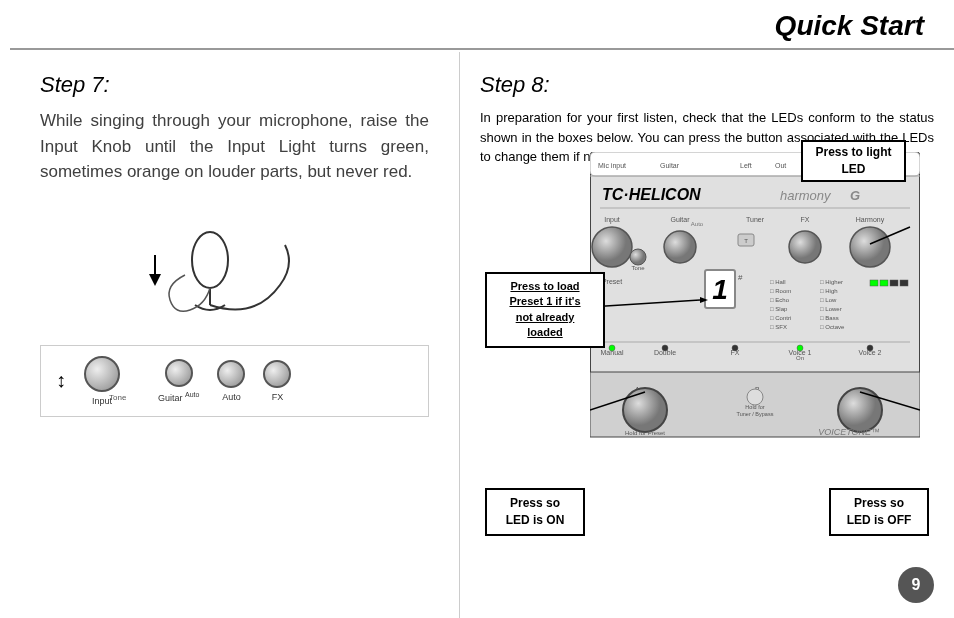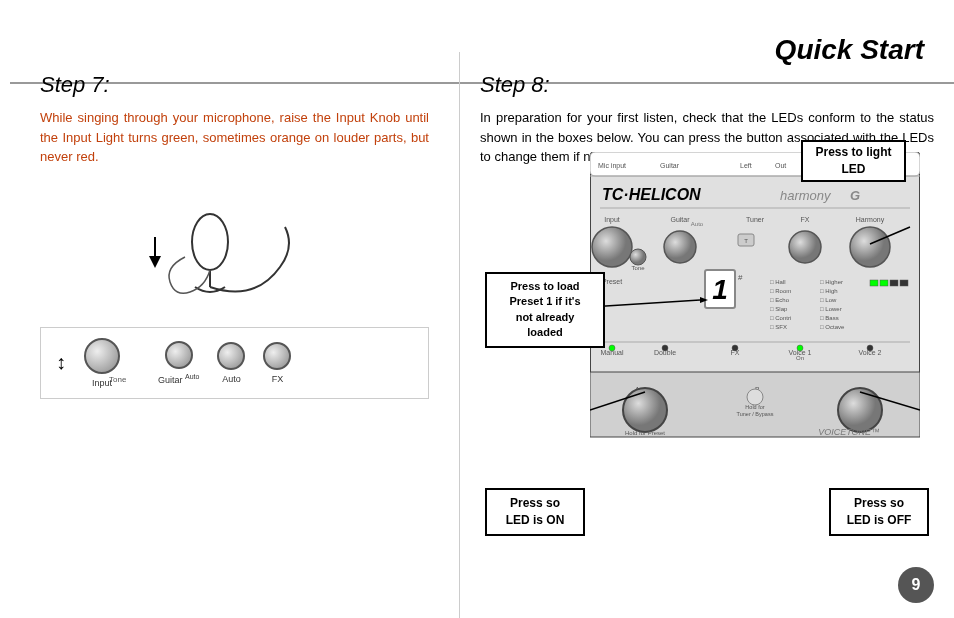--- a/index.html
+++ b/index.html
@@ -11,24 +11,23 @@
       overflow: hidden;
       position: relative;
     }
 
     
     .header {
       position: absolute;
       top: 0;
       right: 0;
       width: 944px;
-      padding: 10px 30px 16px 0;
+      padding: 10px 30px 6px 0;
       text-align: right;
       border-bottom: 2px solid #999;
-      margin-top: 24px;
     }
     .header-title {
       font-size: 28px;
       font-weight: bold;
       font-style: italic;
       color: #000;
     }
 
     
     .content {
@@ -47,23 +46,23 @@
       border-right: 1px solid #ccc;
     }
     .step-title {
       font-size: 22px;
       font-weight: normal;
       font-style: italic;
       color: #000;
       margin-bottom: 10px;
     }
     .step-text {
-      font-size: 13px;
+      font-size: 17px;
       line-height: 1.5;
-      color: #c2410c;
+      color: #404040;
       text-align: justify;
     }
 
     
     .mic-illustration {
       margin-top: 30px;
       display: flex;
       align-items: center;
       justify-content: center;
     }
@@ -272,21 +271,21 @@
     <div class="right-inner">
       <div class="step-title">Step 8:</div>
       <div class="step8-text">In preparation for your first listen, check that the LEDs conform to the status shown in the boxes below. You can press the button associated with the LEDs to change them if necessary.</div>
 
       <div class="callout-press-light">
         <span style="white-space:pre-line;">Press to light
 LED</span>
       </div>
 
       <div class="callout-load-preset">
-        <span style="white-space:pre-line;">Press to load
+        <span style="white-space:pre-line;text-decoration:underline;">Press to load
 Preset 1 if it's
 not already
 loaded</span>
       </div>
 
       <div class="callout-led-on">
         <span style="white-space:pre-line;">Press so
 LED is ON</span>
       </div>
 

